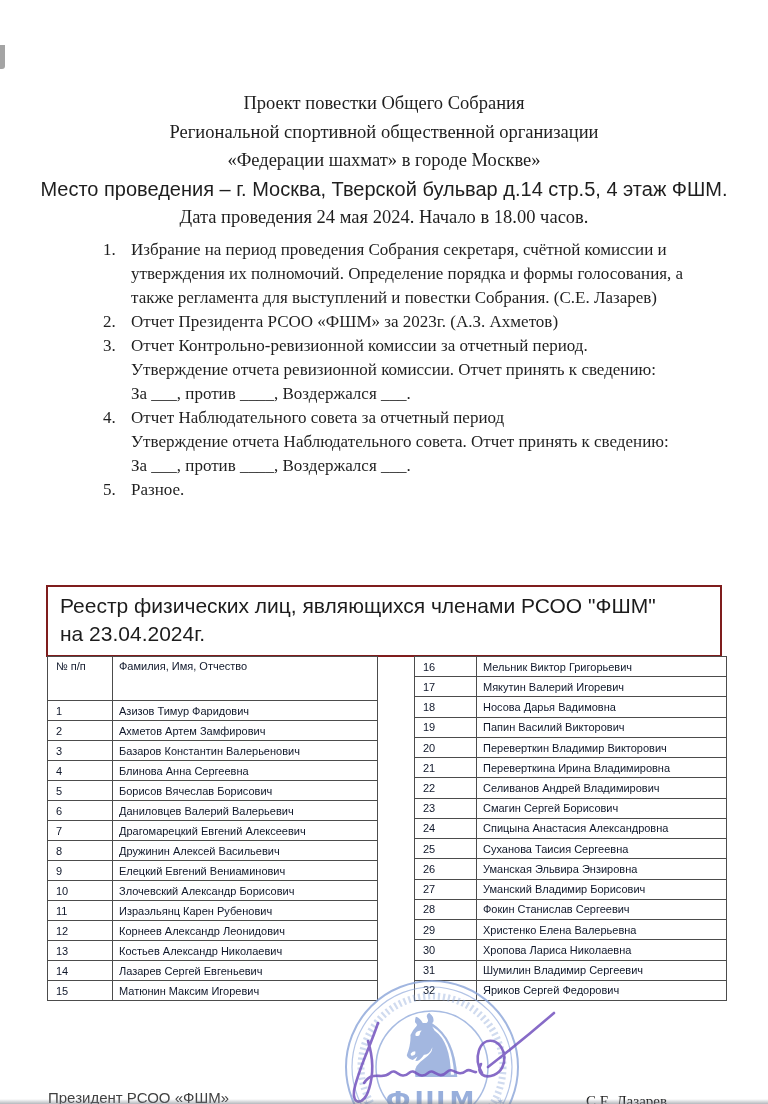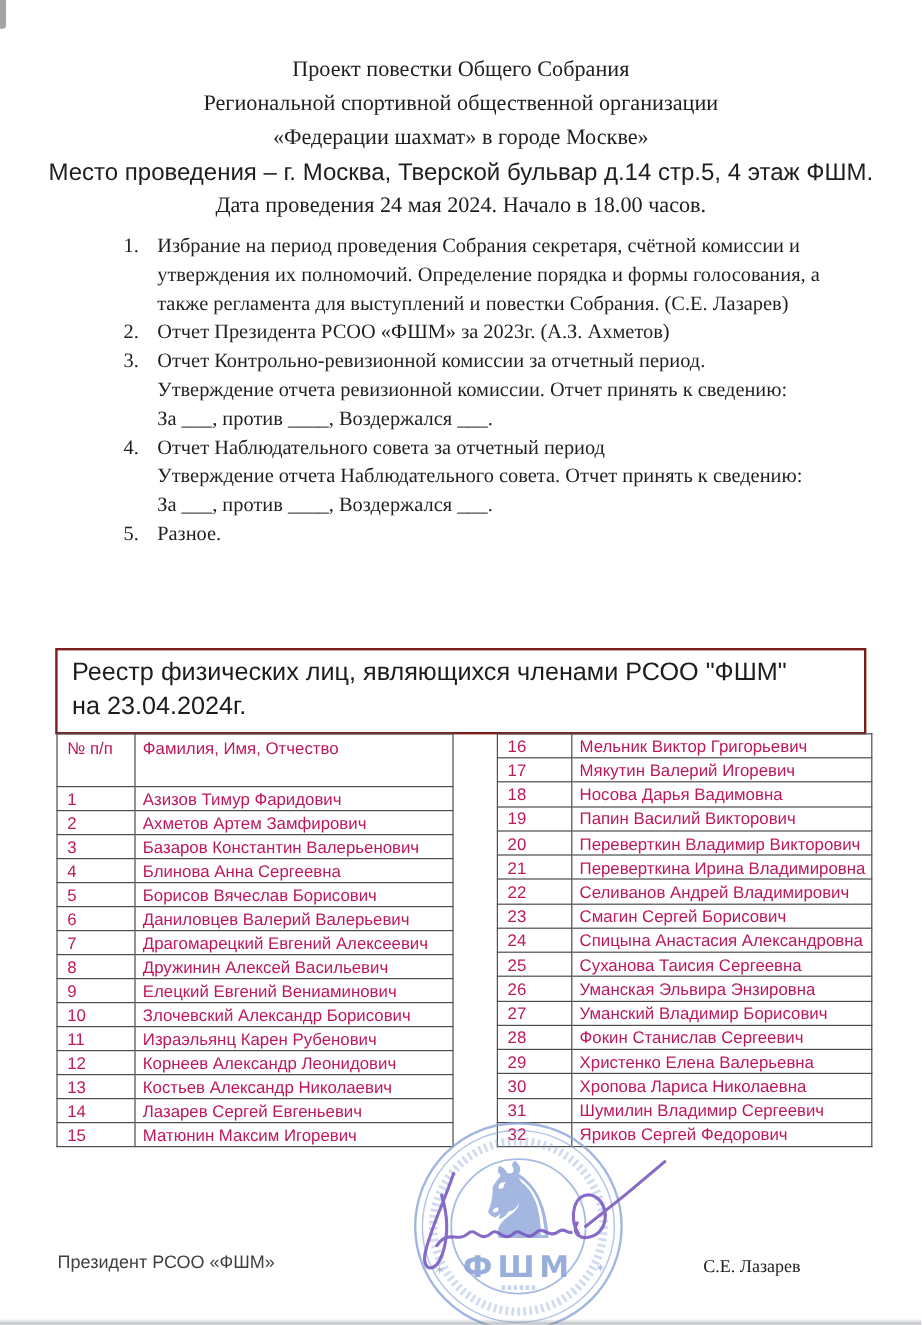--- a/index.html
+++ b/index.html
@@ -1,20 +1,20 @@
 <!DOCTYPE html>
 <html><head>
 <meta charset="utf-8">
 <style>
   html,body { margin:0; padding:0; }
   body {
     width:768px; height:1104px; background:#ffffff; position:relative;
     font-family:"Liberation Serif", serif; color:#242424; overflow:hidden;
   }
-  .page { position:absolute; inset:0; }
+  .page { position:absolute; inset:0;margin-top:45px; }
 
   
   .doc-header { position:absolute; top:44px; left:0; width:768px; text-align:center;
     font-size:18.5px; line-height:28.5px; color:#1e1e1e; }
   .doc-header .h-sans { font-family:"Liberation Sans", sans-serif; font-size:20px; }
 
   
   .agenda { position:absolute; top:193px; left:103px; width:618px;
     font-size:17px; line-height:24px; color:#1f1f1f; }
   .agenda-list { list-style:none; margin:0; padding:0; }
@@ -23,21 +23,21 @@
   .li-text { flex:1; }
 
   
   .registry-title { position:absolute; top:540px; left:46px; width:676px; box-sizing:border-box;
     border:2px solid #7f1d1d; padding:5px 6px 7px 12px;
     font-family:"Liberation Sans", sans-serif; font-size:21px; line-height:28px; color:#1c1c1c; }
 
   
   .tables { position:absolute; top:611px; left:47px; display:flex; }
   table { border-collapse:collapse; table-layout:fixed;
-    font-family:"Liberation Sans", sans-serif; font-size:14px; color:#be185d; }
+    font-family:"Liberation Sans", sans-serif; font-size:11px; color:#0f172a; }
   td, th { border:1px solid #4c4c4c; padding:0 6px; height:19px;
     vertical-align:middle; white-space:nowrap; overflow:hidden;
     text-align:left; font-weight:normal; }
   .t-left  { width:331px; margin-right:36px; }
   .t-right { width:313px;padding-left:39px; }
   .t-left th { height:40px; vertical-align:top; padding-top:3px; }
   .c-num { padding-left:8px; }
 
   
   .footer-left  { position:absolute; left:48px;  top:1044px;

